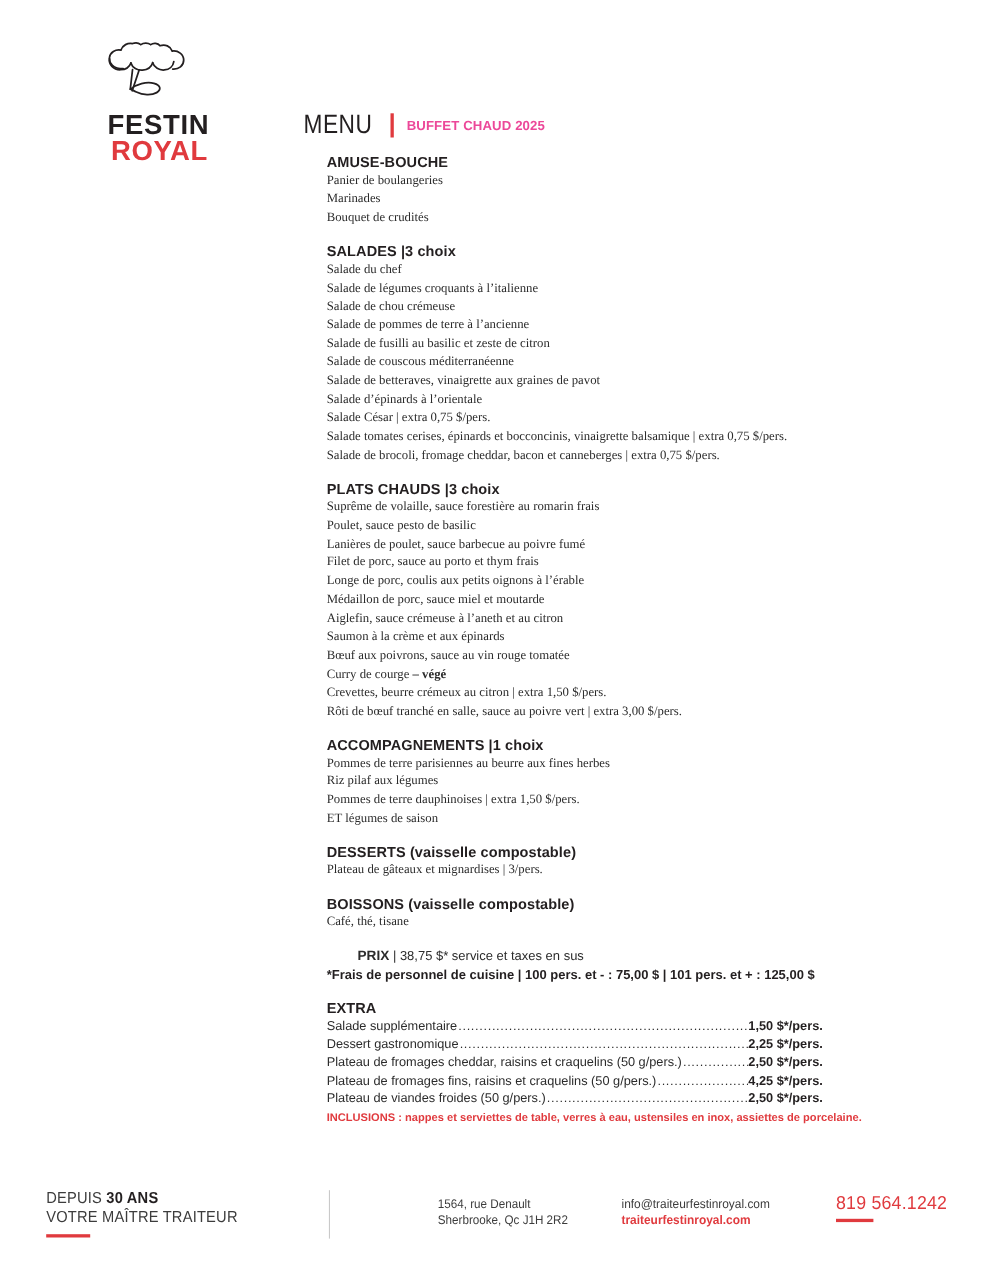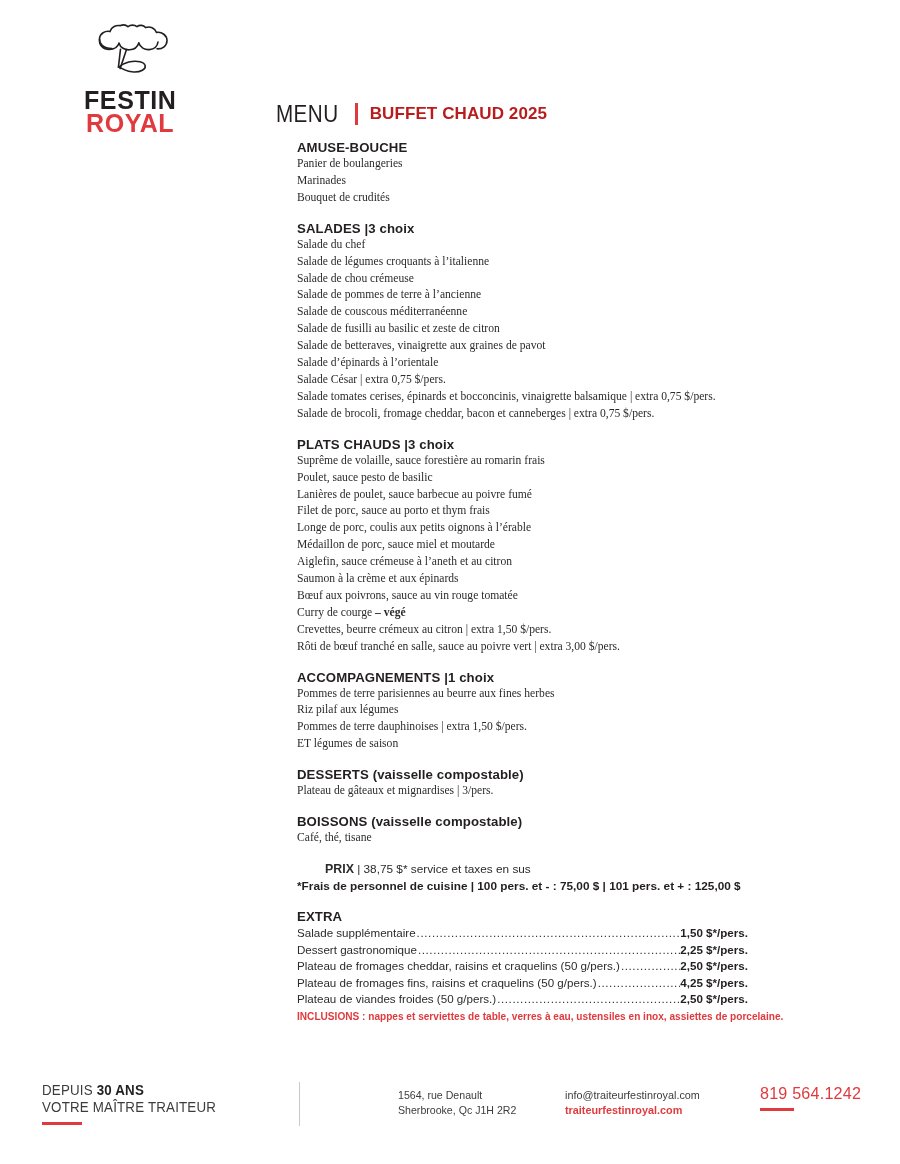--- a/index.html
+++ b/index.html
@@ -5,21 +5,21 @@
   * { box-sizing: border-box; margin: 0; padding: 0; }
   html, body {
     width: 900px; height: 1164px;
     background: #ffffff;
     font-family: "Liberation Sans", sans-serif;
     color: #231f20;
   }
   .page { position: relative; width: 900px; height: 1164px; overflow: hidden; }
 
   
-  .logo { position: absolute; left: 84px; top: 24px; width: 120px; }
+  .logo { position: absolute; left: 84px; top: 38px; width: 120px; text-align: center; }
   .logo-mark { width: 92px; height: 62px; display: block; margin-left: 6px; }
   .logo-word { margin-top: 3px; line-height: 0.92; }
   .logo-festin {
     font-family: "Liberation Sans", sans-serif;
     font-size: 25px; font-weight: 700; letter-spacing: 0.6px;
     color: #231f20; display: block;
   }
   .logo-royal {
     font-family: "Liberation Sans", sans-serif;
     font-size: 25px; font-weight: 700; letter-spacing: 0.6px;
@@ -30,21 +30,21 @@
   .menu-header {
     position: absolute; left: 276px; top: 100px;
     display: flex; align-items: center; gap: 0px;
   }
   .menu-word {
     font-size: 24px; font-weight: 400; letter-spacing: 0.5px;
     color: #231f20; font-family: "Liberation Sans", sans-serif;
     transform: scaleX(0.86); transform-origin: left center;
   }
   .menu-bar { width: 3px; height: 22px; background: #e03a3e; margin: 0 12px 0 6px; }
-  .menu-title { font-size: 17px; font-weight: 700; color: #b91c1c; letter-spacing: 0.1px; }
+  .menu-title { font-size: 12px; font-weight: 700; color: #ec4899; letter-spacing: 0.1px; }
 
   
   .content { position: absolute; left: 297px; top: 140px; width: 575px; }
 
   .section { margin-bottom: 0; }
   .section-head {
     font-size: 13.2px; font-weight: 700; color: #231f20;
     margin-bottom: 1px; letter-spacing: 0.1px;
   }
   .item {
@@ -142,22 +142,22 @@
           <div class="item">Marinades</div>
           <div class="item">Bouquet de crudités</div>
         </div>
         <div class="gap"></div>
         <div class="section">
           <div class="section-head">SALADES |3 choix</div>
           <div class="item">Salade du chef</div>
           <div class="item">Salade de légumes croquants à l’italienne</div>
           <div class="item">Salade de chou crémeuse</div>
           <div class="item">Salade de pommes de terre à l’ancienne</div>
+          <div class="item">Salade de fusilli au basilic et zeste de citron</div>
           <div class="item">Salade de couscous méditerranéenne</div>
-          <div class="item">Salade de fusilli au basilic et zeste de citron</div>
           <div class="item">Salade de betteraves, vinaigrette aux graines de pavot</div>
           <div class="item">Salade d’épinards à l’orientale</div>
           <div class="item">Salade César | extra 0,75 $/pers.</div>
           <div class="item">Salade tomates cerises, épinards et bocconcinis, vinaigrette balsamique | extra 0,75 $/pers.</div>
           <div class="item">Salade de brocoli, fromage cheddar, bacon et canneberges | extra 0,75 $/pers.</div>
         </div>
         <div class="gap"></div>
         <div class="section">
           <div class="section-head">PLATS CHAUDS |3 choix</div>
           <div class="item">Suprême de volaille, sauce forestière au romarin frais</div>

